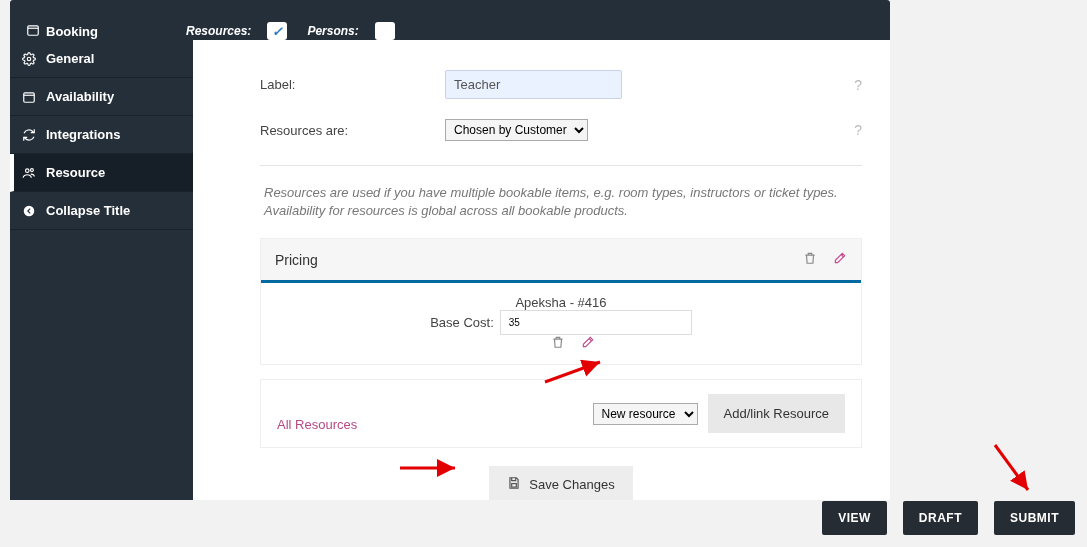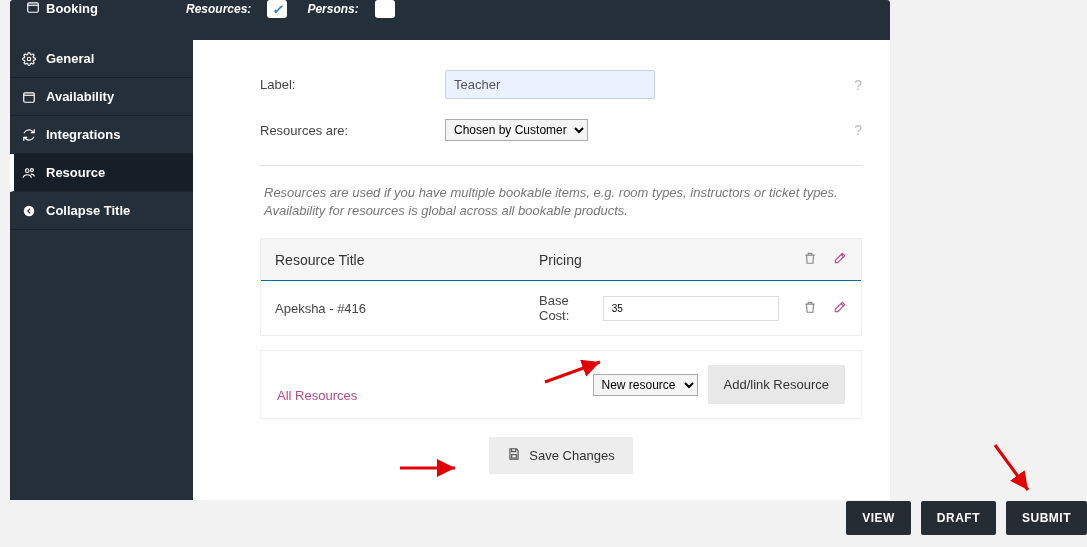--- a/index.html
+++ b/index.html
@@ -16,21 +16,21 @@
   .outer-card {
     background: #fff;
     margin: 0 10px 10px 10px;
     width: 880px;
   }
   .topbar {
     height: 40px;
     background: #252f3a;
     color: #fff;
     display: flex;
-    align-items: flex-start;
+    align-items: flex-end;
     padding: 0 8px;
     border-radius: 3px 3px 0 0;
   }
   .topbar .tab {
     display: flex;
     align-items: center;
     gap: 6px;
     padding: 0 8px;
     font-weight: 600;
     font-size: 13px;
@@ -100,21 +100,21 @@
   .field-row .lbl {
     width: 185px;
     color: #444;
     font-size: 13px;
   }
   .field-row .ctl { flex: 1; }
   .field-row .help {
     width: 30px; text-align: right; color: #bbb; font-size: 14px;
   }
   .text-input {
-    width: 210px;
+    width: 177px;
     padding: 6px 8px;
     border: 1px solid #c8d3e6;
     background: #eaf1ff;
     color: #555;
     border-radius: 2px;
     font-size: 13px;
   }
   select.sel {
     padding: 2px 4px;
     font-size: 12px;
@@ -136,21 +136,21 @@
   }
   .res-head, .res-row {
     display: flex;
     align-items: center;
     padding: 12px 14px;
   }
   .res-head { color: #333; font-size: 14px; }
   .c-title { flex: 1.1; }
   .c-price { flex: 1; display:flex; align-items:center; gap:6px;}
   .c-actions { width: 68px; display: flex; gap: 16px; justify-content: flex-end; }
-  .res-row { background: #fff; border-top: 1px solid #0369a1; color:#444; font-size:13px;}
+  .res-row { background: #fff; border-top: 3px solid #0369a1; color:#444; font-size:13px;flex-direction:column;}
   .cost-input {
     width: 192px;
     padding: 6px 8px;
     border: 1px solid #ddd;
     font-size: 10px;
   }
   .icon-btn { color:#888; cursor:pointer; font-size:14px; }
   .icon-btn.pink { color:#c54b8c; }
   .link-panel {
     margin-top: 14px;
@@ -185,24 +185,24 @@
     padding: 10px 18px;
     font-size: 13px;
     color: #333;
     display: flex;
     align-items: center;
     gap: 8px;
     cursor: pointer;
   }
   .footer-btns {
     position: absolute;
-    right: 0;
+    right: 12px;
     bottom: 12px;
     display: flex;
-    gap: 10px;
+    gap: 16px;
   }
   .dark-btn {
     background: #262c33;
     color: #fff;
     border: none;
     padding: 10px 16px;
     font-weight: 700;
     font-size: 12px;
     letter-spacing: 0.5px;
     cursor: pointer;
@@ -312,21 +312,20 @@
             <option>Chosen by Customer</option>
           </select>
         </div>
         <div class="help">?</div>
       </div>
 
       <div class="hint">Resources are used if you have multiple bookable items, e.g. room types, instructors or ticket types. Availability for resources is global across all bookable products.</div>
 
       <div class="res-table">
         <div class="res-head">
-          <div class="c-title">Resource Title</div>
           <div class="c-price">Pricing</div>
           <div class="c-actions">
             <span class="icon-btn">
               <svg width="14" height="14" viewBox="0 0 24 24" fill="none" stroke="#888" stroke-width="2">
                   <path d="M4 7h16M9 7V4h6v3M6 7l1 14h10l1-14"></path>
                 </svg>
             </span>
             <span class="icon-btn pink">
               <svg width="14" height="14" viewBox="0 0 24 24" fill="none" stroke="#c54b8c" stroke-width="2">
                   <path d="M4 20h4L20 8l-4-4L4 16v4z"></path>

